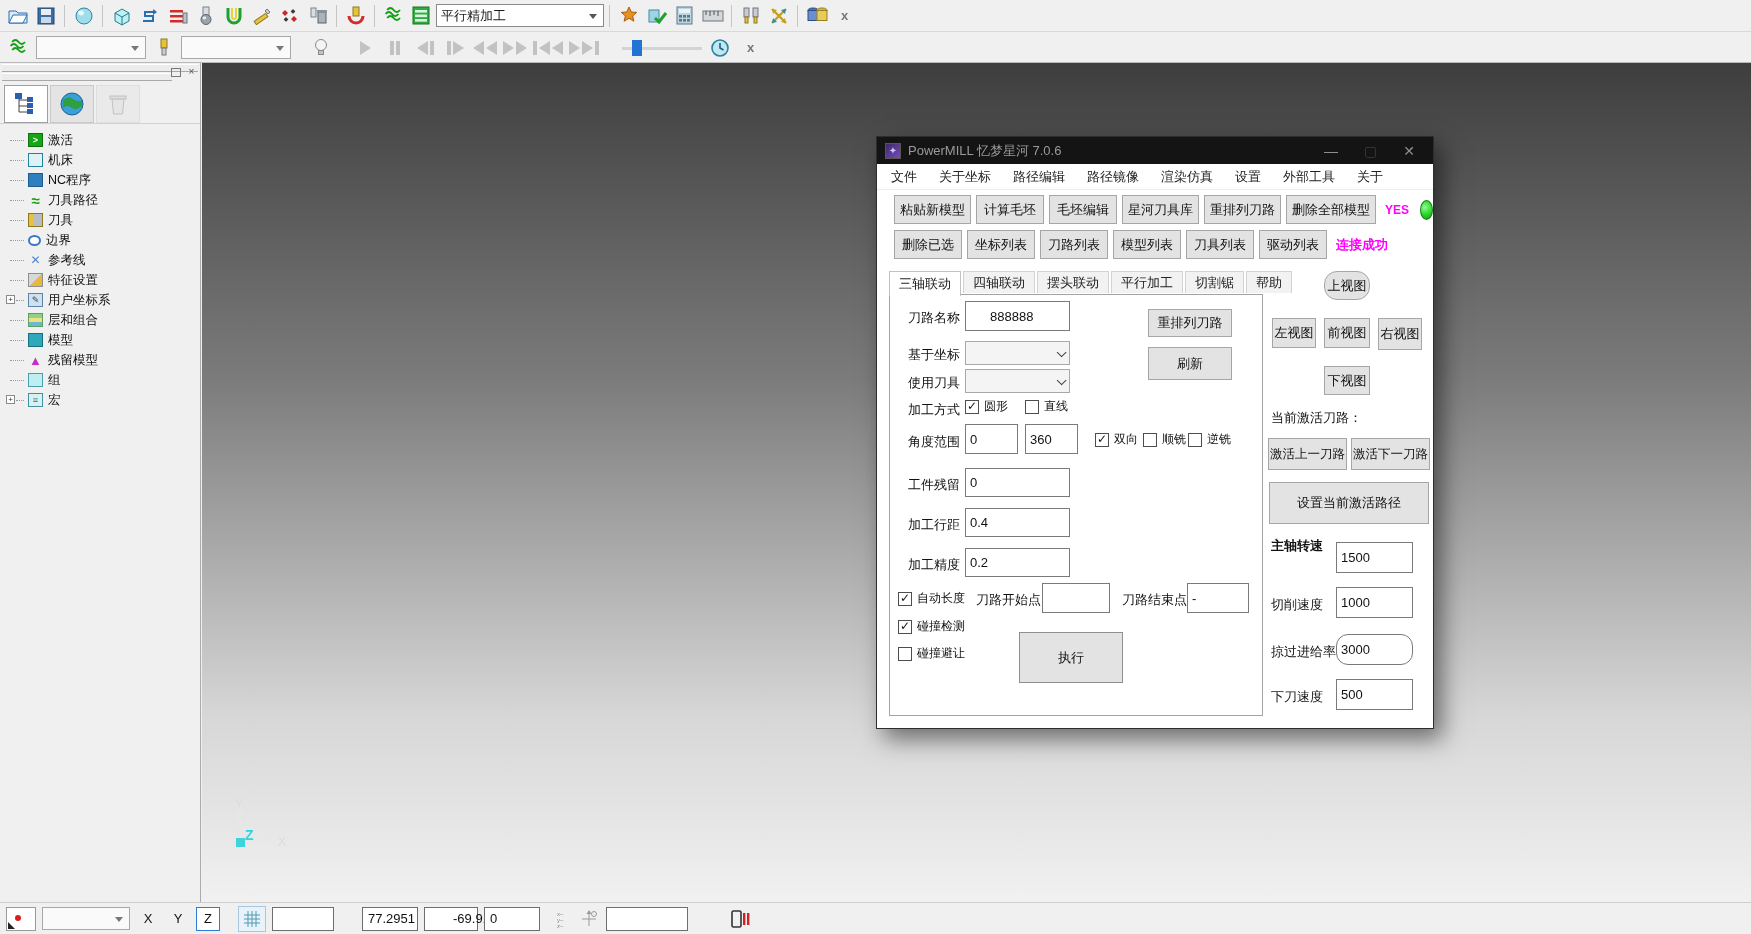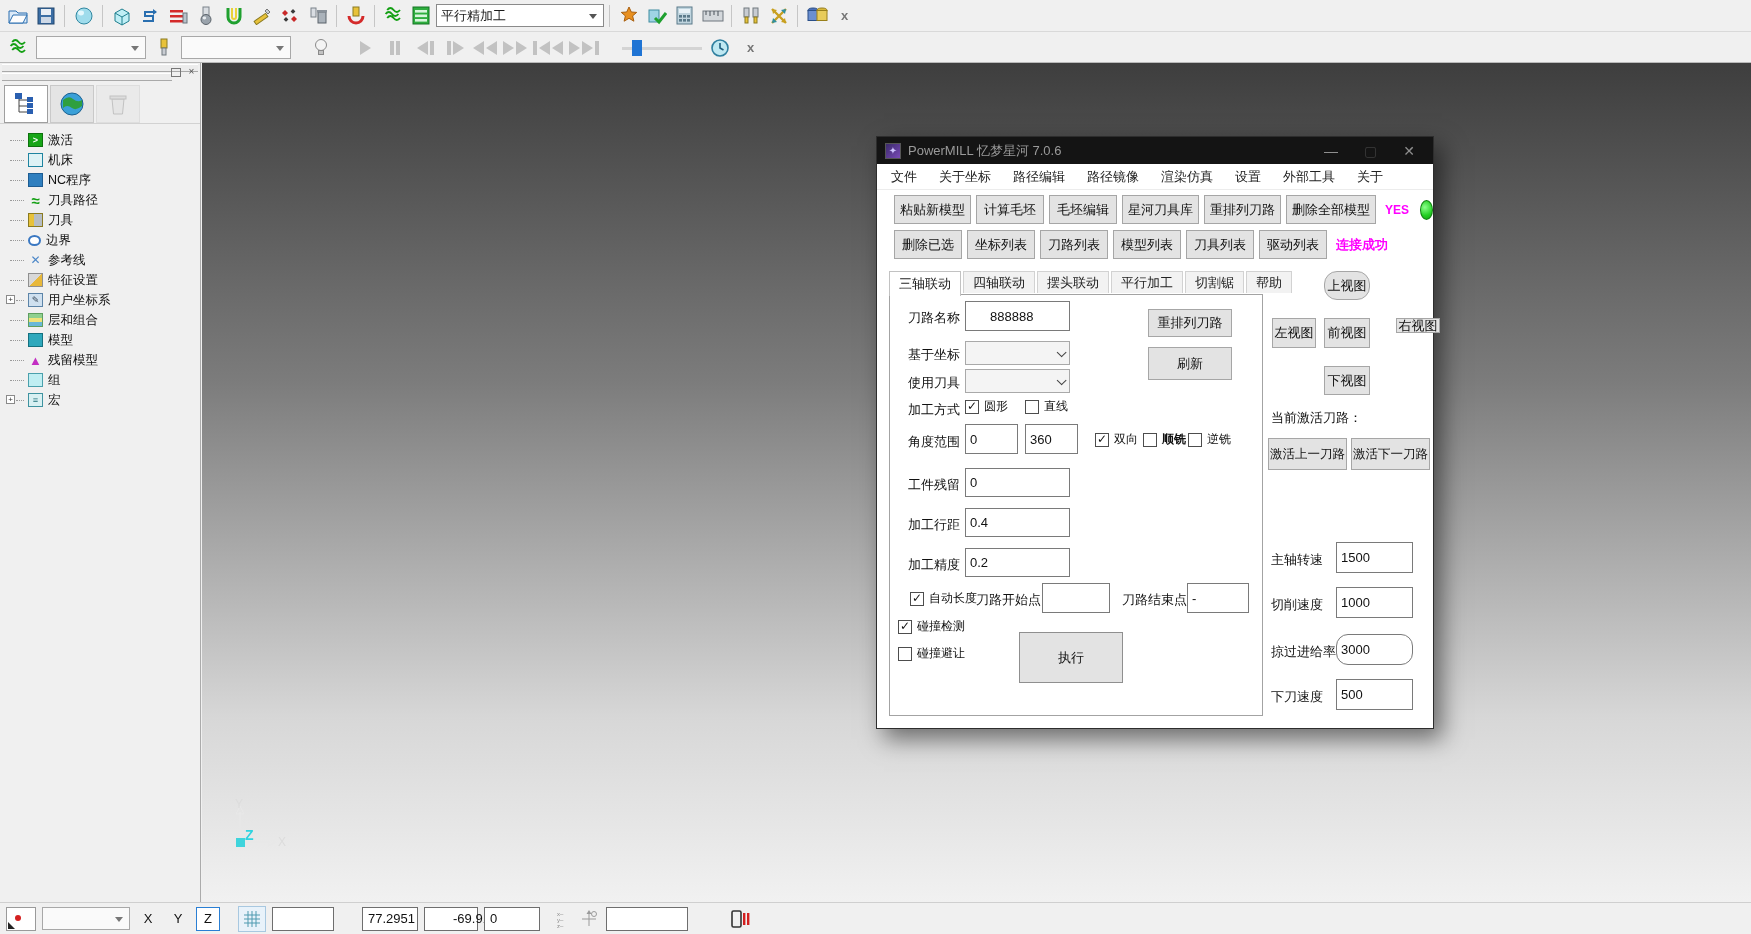--- a/index.html
+++ b/index.html
@@ -579,39 +579,39 @@
             <span class="cblabel">直线</span>
           </div>
 
         <span class="flabel" style="left:18px;top:138px;">角度范围</span>
         <input class="txt" style="left: 75px; top: 129px; width: 53px; height: 30px;" value="0">
         <input class="txt" style="left: 135px; top: 129px; width: 53px; height: 30px;" value="360">
         <div class="cbrow" style="left:205px;top:136px;">
             <span class="cb checked"></span>
             <span class="cblabel">双向</span>
           </div>
-        <div class="cbrow" style="left:253px;top:136px;font-weight:bold;">
+        <div class="cbrow" style="left:253px;top:136px;">
             <span class="cb"></span>
             <span class="cblabel">顺铣</span>
           </div>
         <div class="cbrow" style="left:298px;top:136px;">
             <span class="cb"></span>
             <span class="cblabel">逆铣</span>
           </div>
 
         <span class="flabel" style="left:18px;top:181px;">工件残留</span>
         <input class="txt" style="left: 75px; top: 173px; width: 105px; height: 29px;" value="0">
 
         <span class="flabel" style="left:18px;top:221px;">加工行距</span>
         <input class="txt" style="left: 75px; top: 213px; width: 105px; height: 29px;" value="0.4">
 
         <span class="flabel" style="left:18px;top:261px;">加工精度</span>
         <input class="txt" style="left: 75px; top: 253px; width: 105px; height: 29px;" value="0.2">
 
-        <div class="cbrow" style="left:8px;top:295px;margin-left:12px;">
+        <div class="cbrow" style="left:8px;top:295px;">
             <span class="cb checked"></span>
             <span class="cblabel">自动长度</span>
           </div>
         <span class="flabel" style="left:86px;top:296px;">刀路开始点</span>
         <input class="txt" style="left: 152px; top: 288px; width: 68px; height: 30px;" value="">
         <span class="flabel" style="left:232px;top:296px;">刀路结束点</span>
         <input class="txt" style="left: 297px; top: 288px; width: 62px; height: 30px;" value="-">
 
         <div class="cbrow" style="left:8px;top:323px;">
             <span class="cb checked"></span>
@@ -622,28 +622,29 @@
             <span class="cblabel">碰撞避让</span>
           </div>
 
         <div class="btn pbtn" style="left:129px;top:337px;width:104px;height:51px;border-color:#8f8f8f;">执行</div>
       </div>
 
       <div class="rcol">
         <div class="btn" style="left:57px;top:0;width:46px;height:29px;border-radius:13px;">上视图</div>
         <div class="btn" style="left:5px;top:47px;width:44px;height:30px;">左视图</div>
         <div class="btn" style="left:57px;top:47px;width:46px;height:30px;">前视图</div>
-        <div class="btn" style="left:111px;top:47px;width:44px;height:15px;margin-left:18px;">右视图</div>
+        <div class="btn" style="left:111px;top:47px;width:44px;height:32px;">右视图</div>
         <div class="btn" style="left:57px;top:95px;width:46px;height:29px;">下视图</div>
 
         <span class="rlabel" style="left:4px;top:138px;">当前激活刀路：</span>
         <div class="btn" style="left:1px;top:167px;width:79px;height:32px;font-size:12.5px;">激活上一刀路</div>
         <div class="btn" style="left:84px;top:167px;width:79px;height:32px;font-size:12.5px;">激活下一刀路</div>
-
-        <span class="rlabel" style="left:4px;top:280px;">主轴转速</span>
+        <div class="btn" style="left:2px;top:211px;width:160px;height:42px;">设置当前激活路径</div>
+
+        <span class="rlabel" style="left:4px;top:266px;font-weight:bold;">主轴转速</span>
         <input class="txt" style="left: 69px; top: 271px; width: 77px; height: 31px;" value="1500">
         <span class="rlabel" style="left:4px;top:325px;">切削速度</span>
         <input class="txt" style="left: 69px; top: 316px; width: 77px; height: 31px;" value="1000">
         <span class="rlabel" style="left:4px;top:372px;">掠过进给率</span>
         <input class="txt" style="left: 69px; top: 363px; width: 77px; height: 31px; border-radius: 12px;" value="3000">
         <span class="rlabel" style="left:4px;top:417px;">下刀速度</span>
         <input class="txt" style="left: 69px; top: 408px; width: 77px; height: 31px;" value="500">
       </div>
     </div>
   </div>

